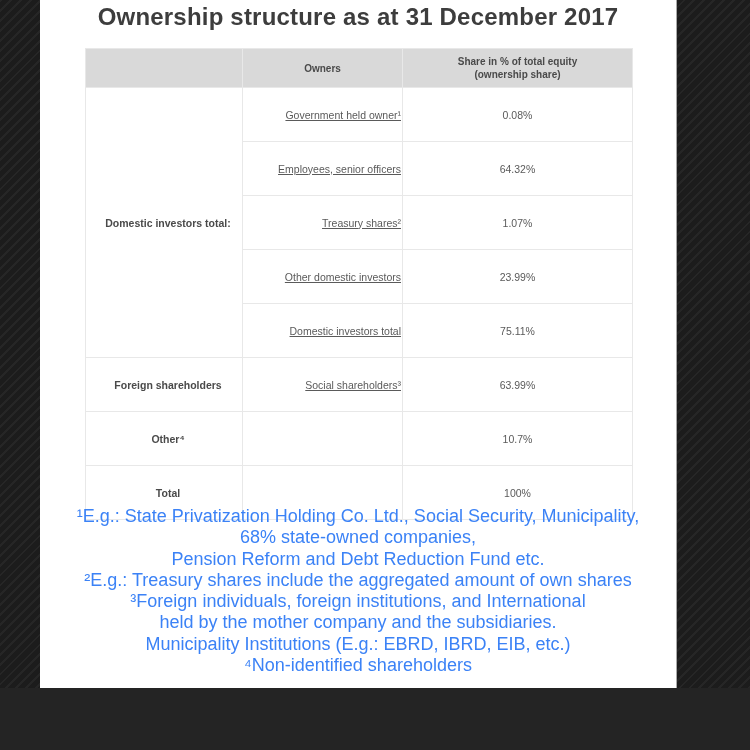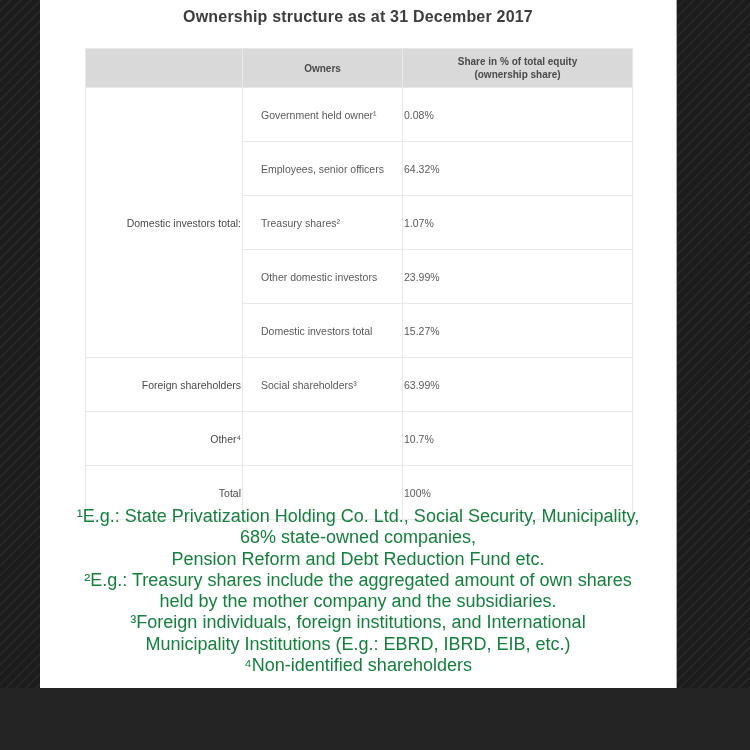--- a/index.html
+++ b/index.html
@@ -7,21 +7,21 @@
     position:relative;width:750px;height:750px;overflow:hidden;
     background:repeating-linear-gradient(135deg,#262626 0px,#262626 2px,#1c1c1c 2px,#1c1c1c 7px);
     font-family:"Liberation Sans",sans-serif;
   }
   .content{
     position:absolute;left:40px;top:0;width:636px;height:688px;
     background:#ffffff;border-right:1px solid #a9a9a9;
   }
   .page-title{
     margin:0;padding-top:4px;text-align:center;
-    font-size:16px;line-height:26px;font-weight:bold;color:#3d3d3d;
+    font-size:24px;line-height:26px;font-weight:bold;color:#3d3d3d;
     letter-spacing:0.2px;
   }
   .own-table{
     position:absolute;left:45px;top:48px;width:547px;
     border-collapse:collapse;table-layout:fixed;
   }
   .own-table col.c1{width:157px;}
   .own-table col.c2{width:160px;}
   .own-table col.c3{width:230px;}
   .own-table th,.own-table td{
@@ -31,27 +31,27 @@
   }
   .own-table thead th{
     background:#d9d9d9;height:38px;
     font-size:10px;font-weight:bold;color:#4a4a4a;
     text-align:center;line-height:13px;padding:0 6px;
   }
   .own-table tbody td{
     height:51px;font-size:10.5px;color:#5a5a5a;background:#fff;
   }
   .own-table td.group{
-    font-weight:normal;color:#4a4a4a;text-align:right;padding-left:9px;margin-top:32px;
+    font-weight:bold;color:#4a4a4a;text-align:center;padding-left:9px;margin-top:32px;
   }
-  .own-table td.owner{text-align:left;padding-left:18px;}
-  .own-table td.share{text-align:left;}
+  .own-table td.owner{text-align:right;padding-left:6px;text-decoration:underline;}
+  .own-table td.share{text-align:center;}
   .footnotes{
     position:absolute;left:0;top:506px;width:100%;
-    text-align:center;font-size:18px;line-height:21.3px;color:#15803d;
+    text-align:center;font-size:18px;line-height:21.3px;color:#3b82f6;
   }
   .footnotes div{white-space:nowrap;}
   
   .bar{
     position:absolute;left:0;top:688px;width:750px;height:62px;
     background:#242424;
   }
 </style>
 </head>
 <body>
@@ -91,21 +91,21 @@
         <tr>
           <td class="owner">Treasury shares²</td>
           <td class="share">1.07%</td>
         </tr>
         <tr>
           <td class="owner">Other domestic investors</td>
           <td class="share">23.99%</td>
         </tr>
         <tr>
           <td class="owner">Domestic investors total</td>
-          <td class="share">15.27%</td>
+          <td class="share">75.11%</td>
         </tr>
         <tr>
           <td class="group">Foreign shareholders</td>
           <td class="owner">Social shareholders³</td>
           <td class="share">63.99%</td>
         </tr>
         <tr>
           <td class="group">Other⁴</td>
           <td class="owner"></td>
           <td class="share">10.7%</td>
@@ -116,22 +116,22 @@
           <td class="share">100%</td>
         </tr>
       </tbody>
     </table>
 
     <div class="footnotes">
       <div>¹E.g.: State Privatization Holding Co. Ltd., Social Security, Municipality,</div>
       <div>68% state-owned companies,</div>
       <div>Pension Reform and Debt Reduction Fund etc.</div>
       <div>²E.g.: Treasury shares include the aggregated amount of own shares</div>
+      <div>³Foreign individuals, foreign institutions, and International</div>
       <div>held by the mother company and the subsidiaries.</div>
-      <div>³Foreign individuals, foreign institutions, and International</div>
       <div>Municipality Institutions (E.g.: EBRD, IBRD, EIB, etc.)</div>
       <div>⁴Non-identified shareholders</div>
     </div>
 
   </div>
 
   <div class="bar">
 
     
 

